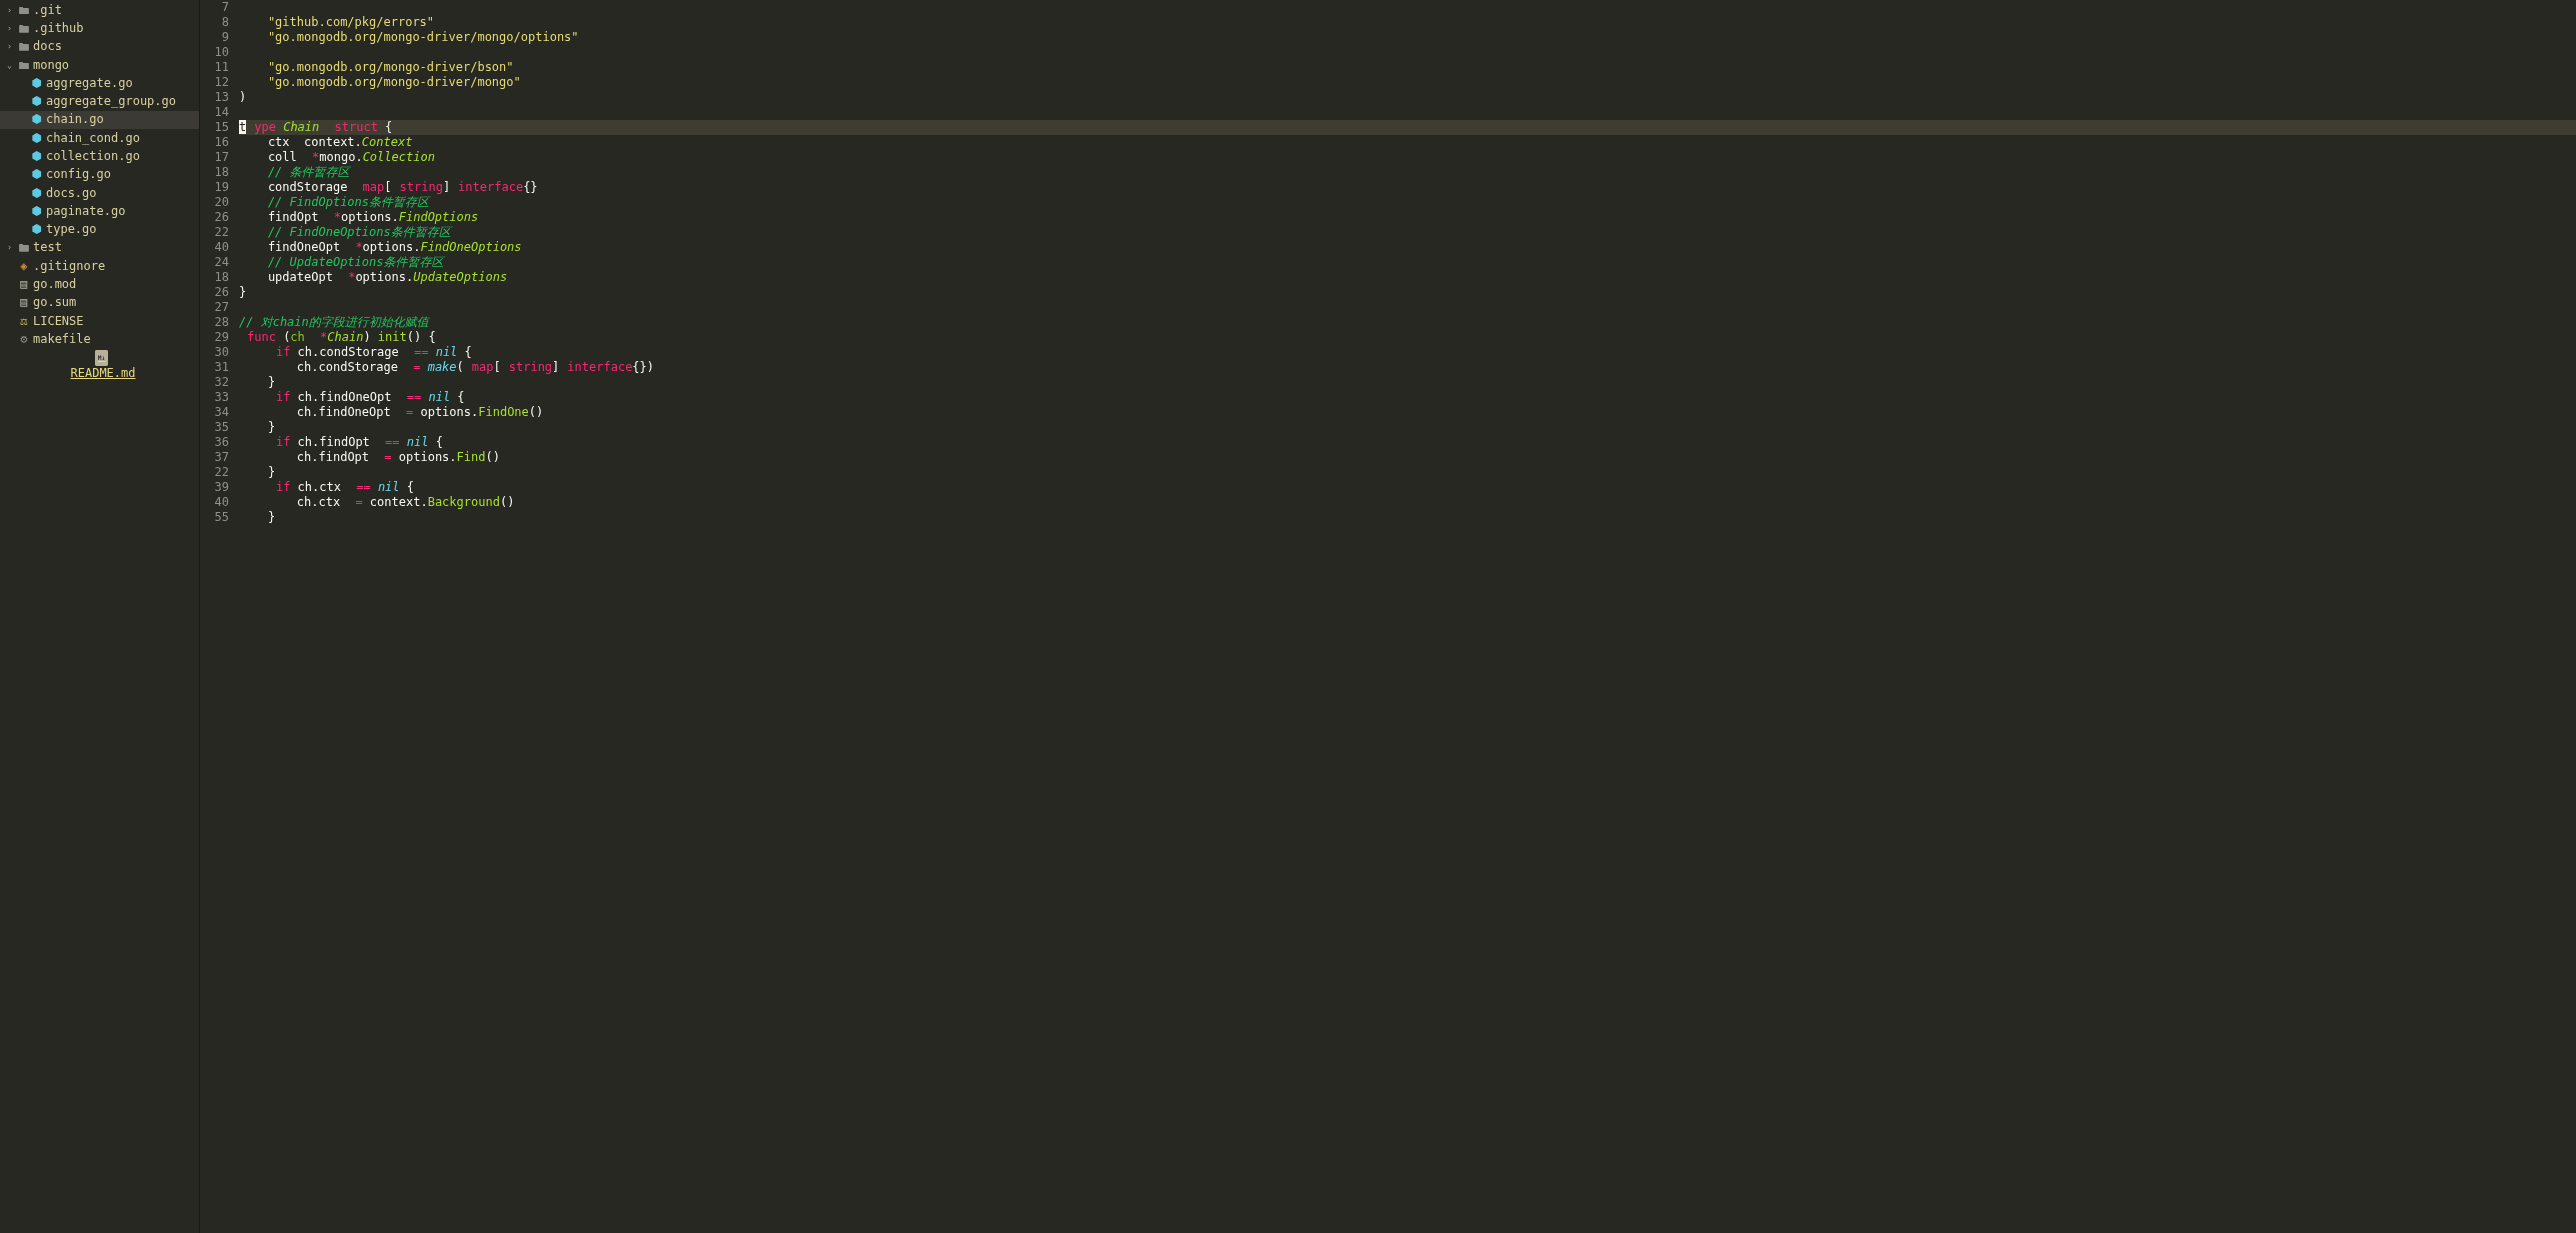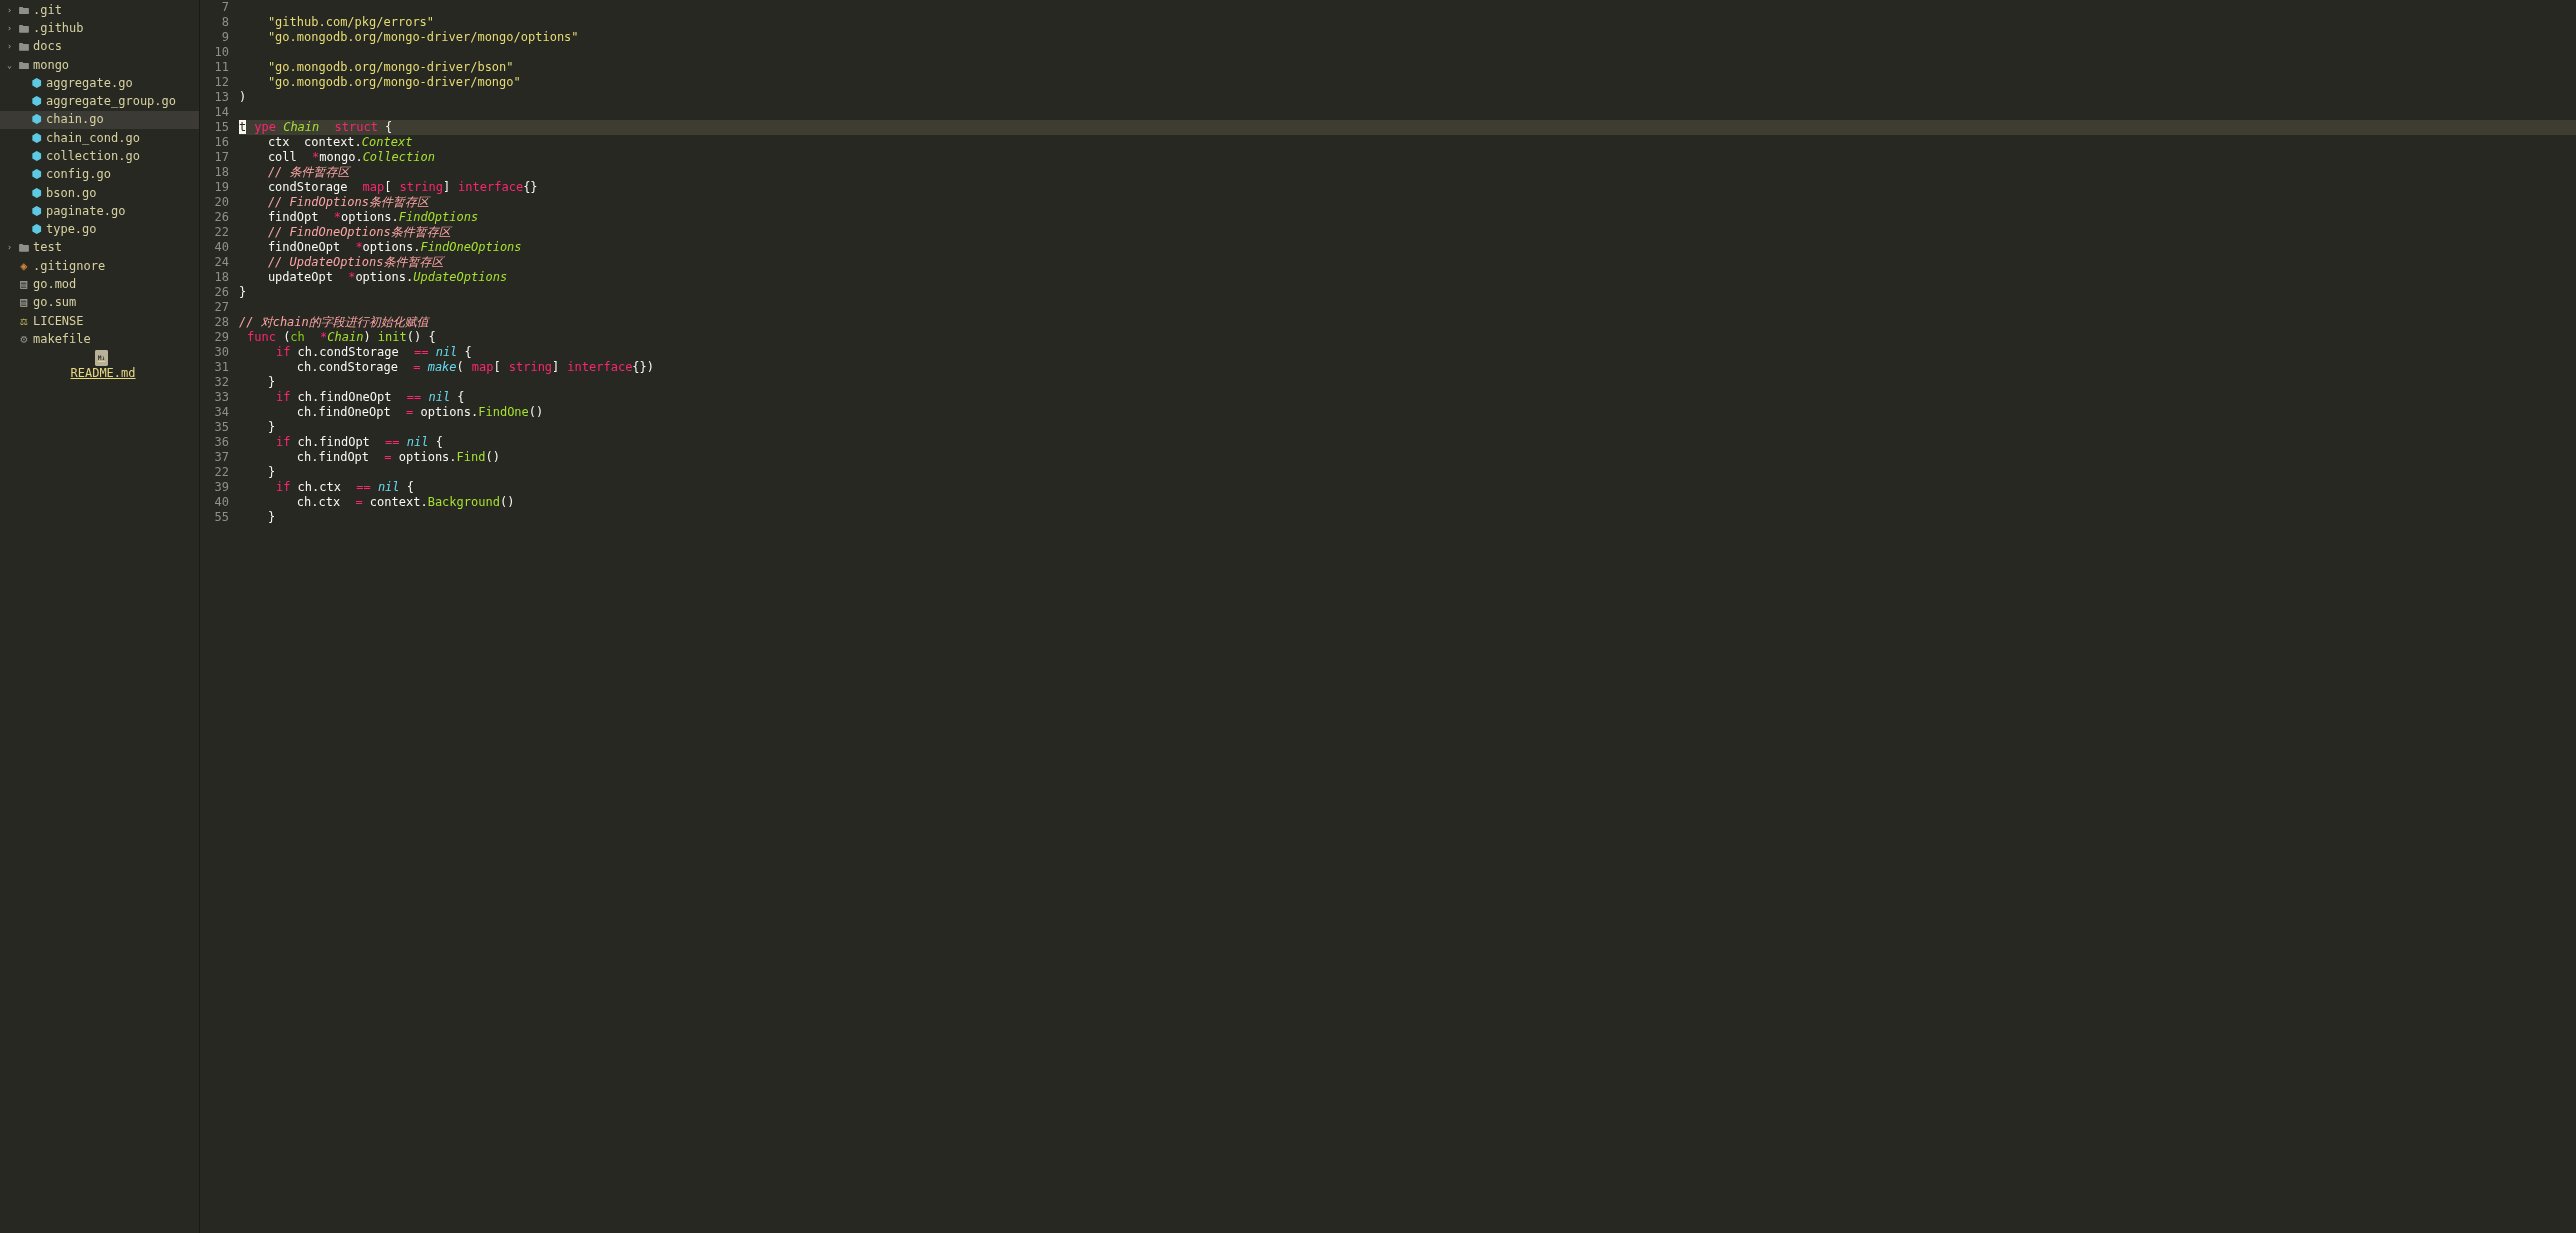--- a/index.html
+++ b/index.html
@@ -95,21 +95,21 @@
   white-space: pre;
   overflow: auto;
 }
 .code .line { height: 15px; }
 .code .line.highlighted { background: #3e3d32; }
 
 
 .s-key { color: #f92672; padding-left: 8px; }
 .s-type { color: #a6e22e; font-style: italic; }
 .s-str { color: #e6db74; }
-.s-cmt { color: #fca5a5; font-style: italic; }
+.s-cmt { color: #22c55e; font-style: italic; }
 .s-func { color: #a6e22e; }
 .s-builtin { color: #66d9ef; font-style: italic; }
 .s-field { color: #f8f8f2; }
 .s-orange { color: #84cc16; }
 .s-paren { color: #f8f8f2; }
 
 .cursor-block {
   background: #f8f8f0;
   color: #272822;
 }
@@ -180,21 +180,21 @@
       <span>collection.go</span>
     </div>
     <div class="tree-item nest-1">
       <span class="arrow"></span>
       <span class="icon go-icon">⬢</span>
       <span>config.go</span>
     </div>
     <div class="tree-item nest-1">
       <span class="arrow"></span>
       <span class="icon go-icon">⬢</span>
-      <span>bson.go</span>
+      <span>docs.go</span>
     </div>
     <div class="tree-item nest-1">
       <span class="arrow"></span>
       <span class="icon go-icon">⬢</span>
       <span>paginate.go</span>
     </div>
     <div class="tree-item nest-1">
       <span class="arrow"></span>
       <span class="icon go-icon">⬢</span>
       <span>type.go</span>

